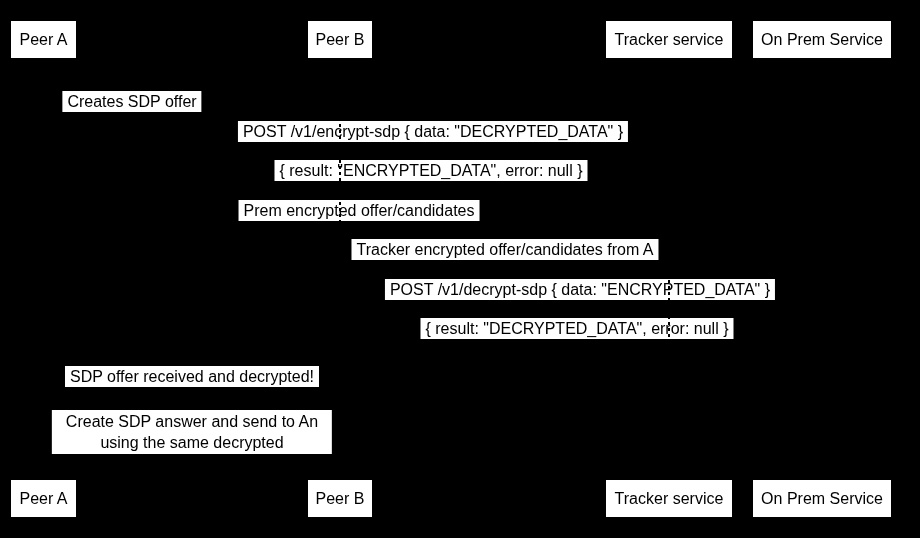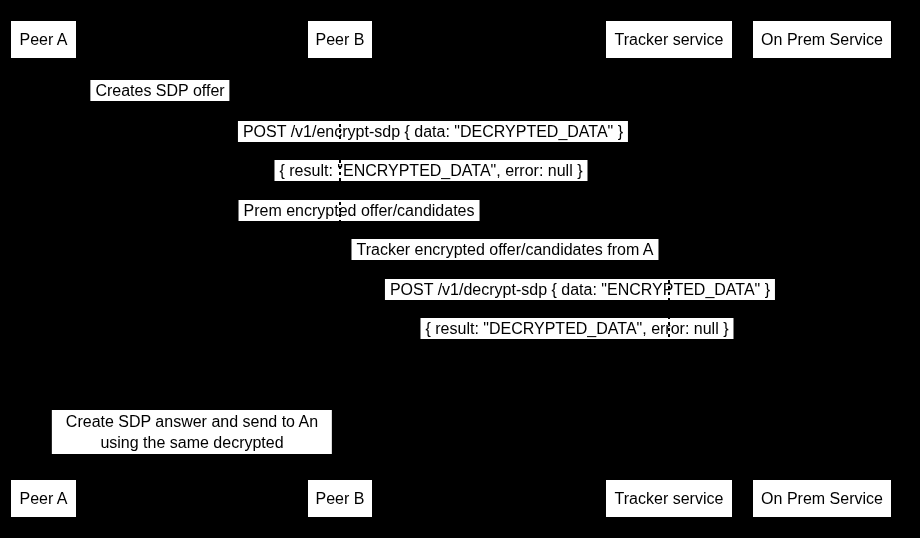--- a/index.html
+++ b/index.html
@@ -80,34 +80,35 @@
   </div>
   <div class="actor-box top" style="left:753px; width:138px;">
     <span>On Prem Service</span>
   </div>
 
   <div class="lifeline" style="left:42px;"></div>
   <div class="lifeline" style="left:339px;"></div>
   <div class="lifeline" style="left:668px;"></div>
   <div class="lifeline" style="left:821px;"></div>
 
-  <div class="msg" style="left:132px; top:80px;margin-left:28px;">Creates SDP offer</div>
+  <div class="msg" style="left:132px; top:91px;">Creates SDP offer</div>
 
   <div class="msg" style="left:433px; top:121px;">POST /v1/encrypt-sdp { data: "DECRYPTED_DATA" }</div>
 
   <div class="msg" style="left:431px; top:160px;">{ result: "ENCRYPTED_DATA", error: null }</div>
 
   <div class="msg" style="left:359px; top:200px;">Prem encrypted offer/candidates</div>
 
   <div class="msg" style="left:505px; top:239px;">Tracker encrypted offer/candidates from A</div>
 
   <div class="msg" style="left:580px; top:279px;">POST /v1/decrypt-sdp { data: "ENCRYPTED_DATA" }</div>
 
   <div class="msg" style="left:577px; top:318px;">{ result: "DECRYPTED_DATA", error: null }</div>
 
+  <div class="msg" style="left:192px; top:366px;">SDP offer received and decrypted!</div>
 
   <div class="msg multiline" style="left:192px; top:410px;">
     <span>Create SDP answer and send to An</span><br>
     <span>using the same decrypted</span>
   </div>
 
   <div class="actor-box bottom" style="left:11px; width:65px;">
     <span>Peer A</span>
   </div>
   <div class="actor-box bottom" style="left:308px; width:64px;">

